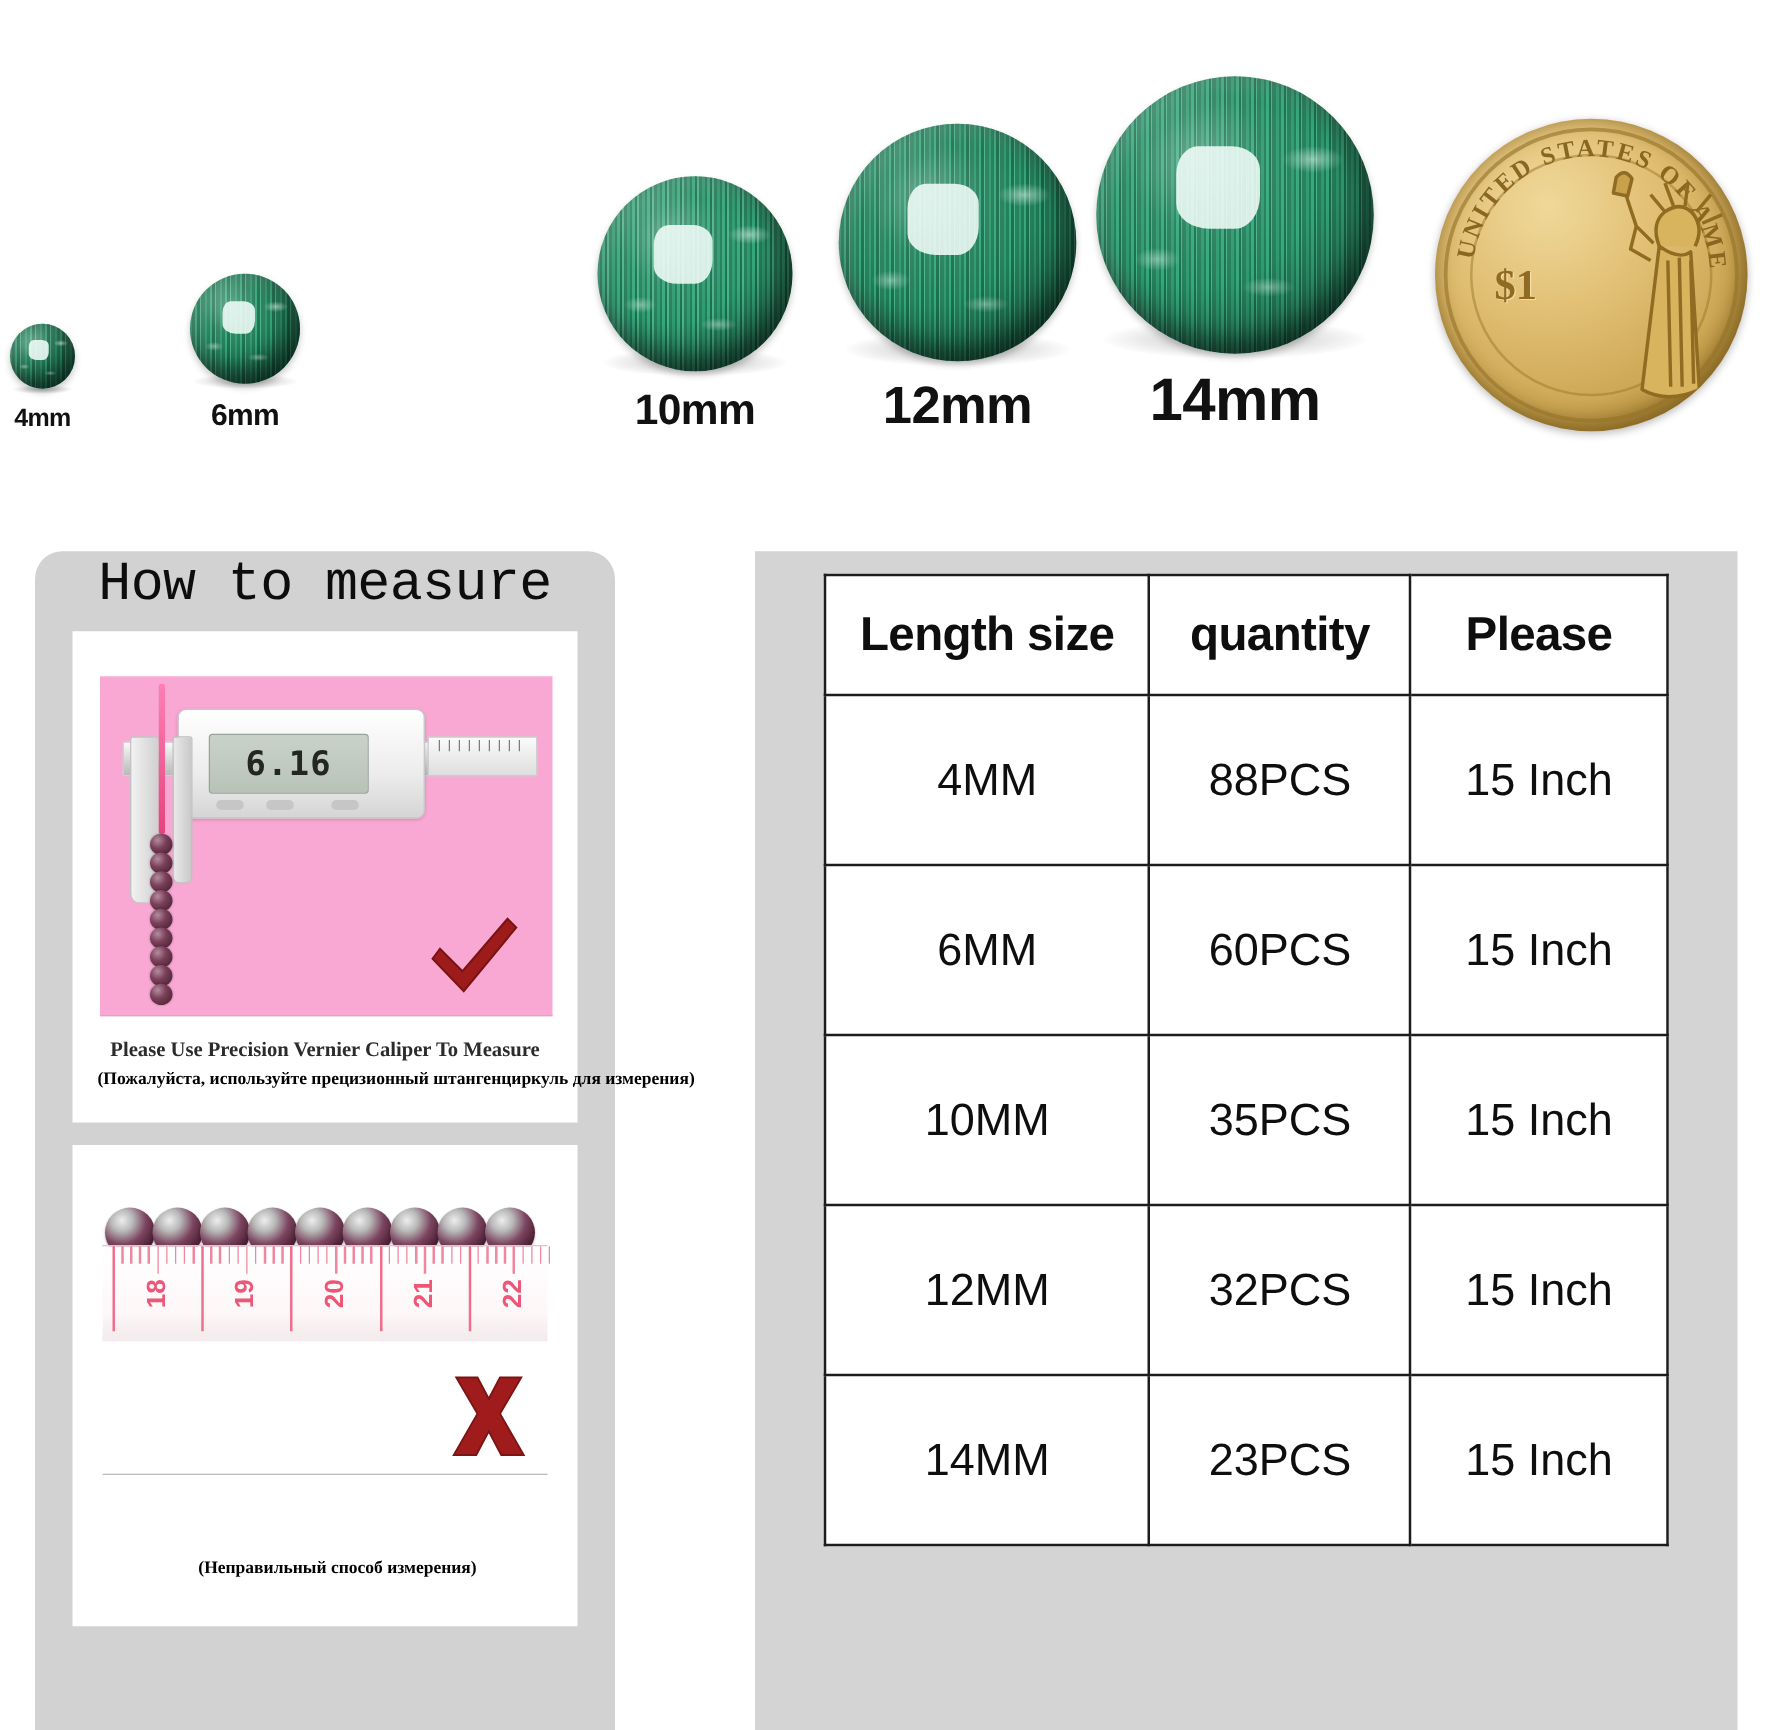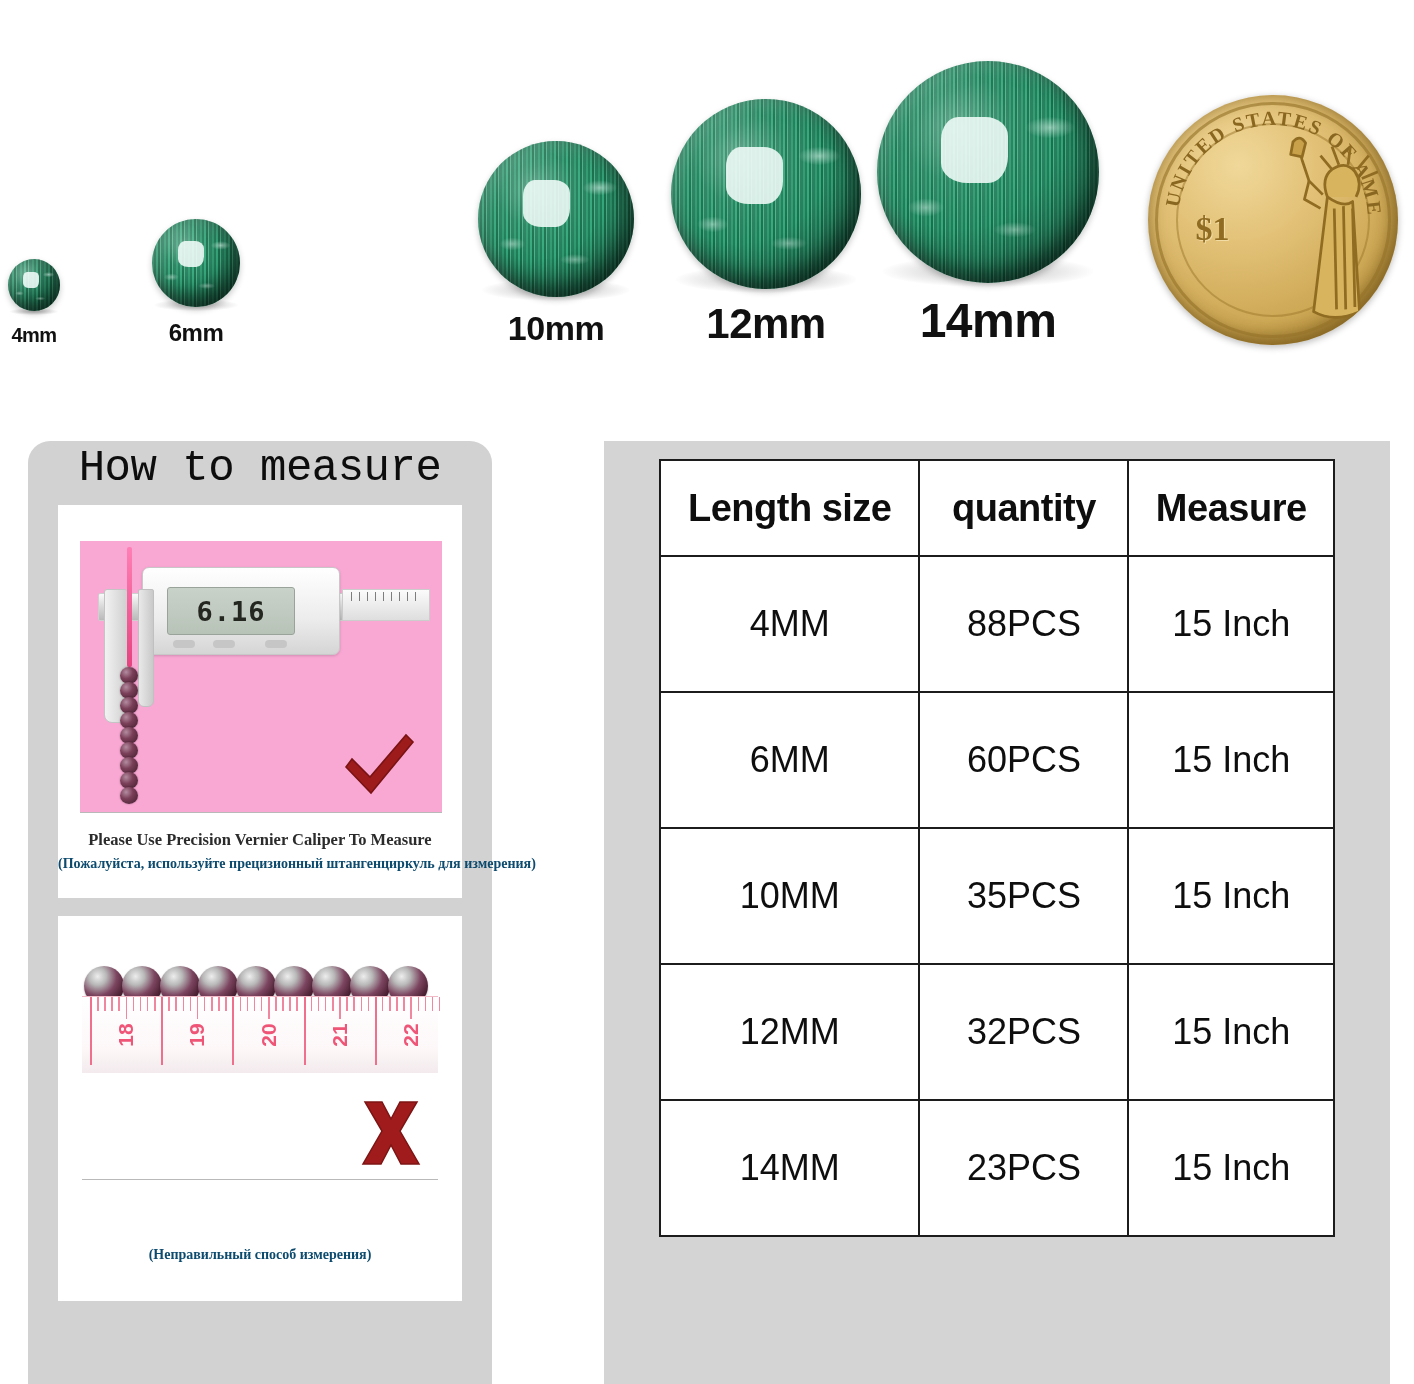--- a/index.html
+++ b/index.html
@@ -200,23 +200,24 @@
     font-size: 16.5px;
     font-weight: 700;
     color: #2b2b2b;
     text-align: center;
     white-space: nowrap;
   }
   .cap-ru {
     font-family: "Liberation Serif", serif;
     font-size: 14px;
     font-weight: 700;
-    color: #0c4a6e;
+    color: #000000;
     text-align: center;
     white-space: nowrap;
+    margin-left: 20px;
   }
 
   
   .caliper-photo {
     position: absolute;
     left: 22px;
     top: 36px;
     width: 362px;
     height: 272px;
     background: #f9a8d4;
@@ -692,21 +693,21 @@
     <table id="size-table">
       <colgroup>
           <col class="c1">
           <col class="c2">
           <col class="c3">
         </colgroup>
       <thead>
         <tr>
           <th>Length size</th>
           <th>quantity</th>
-          <th>Measure</th>
+          <th>Please</th>
         </tr>
       </thead>
       <tbody id="size-table-body">
           <tr>
             <td>4MM</td>
             <td>88PCS</td>
             <td>15 Inch</td>
           </tr>
           <tr>
             <td>6MM</td>

